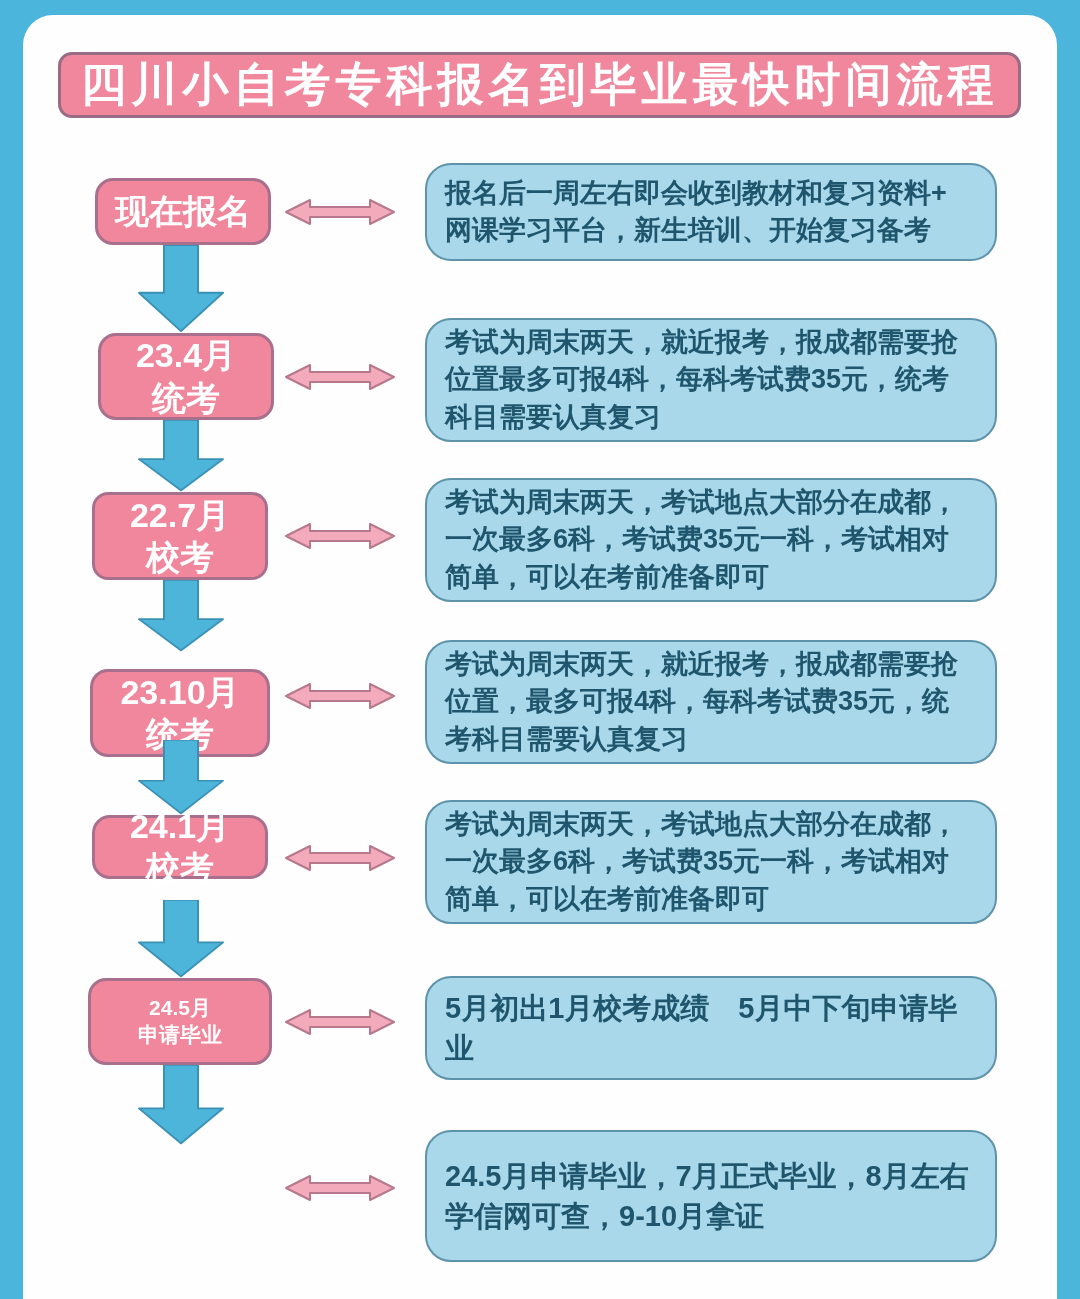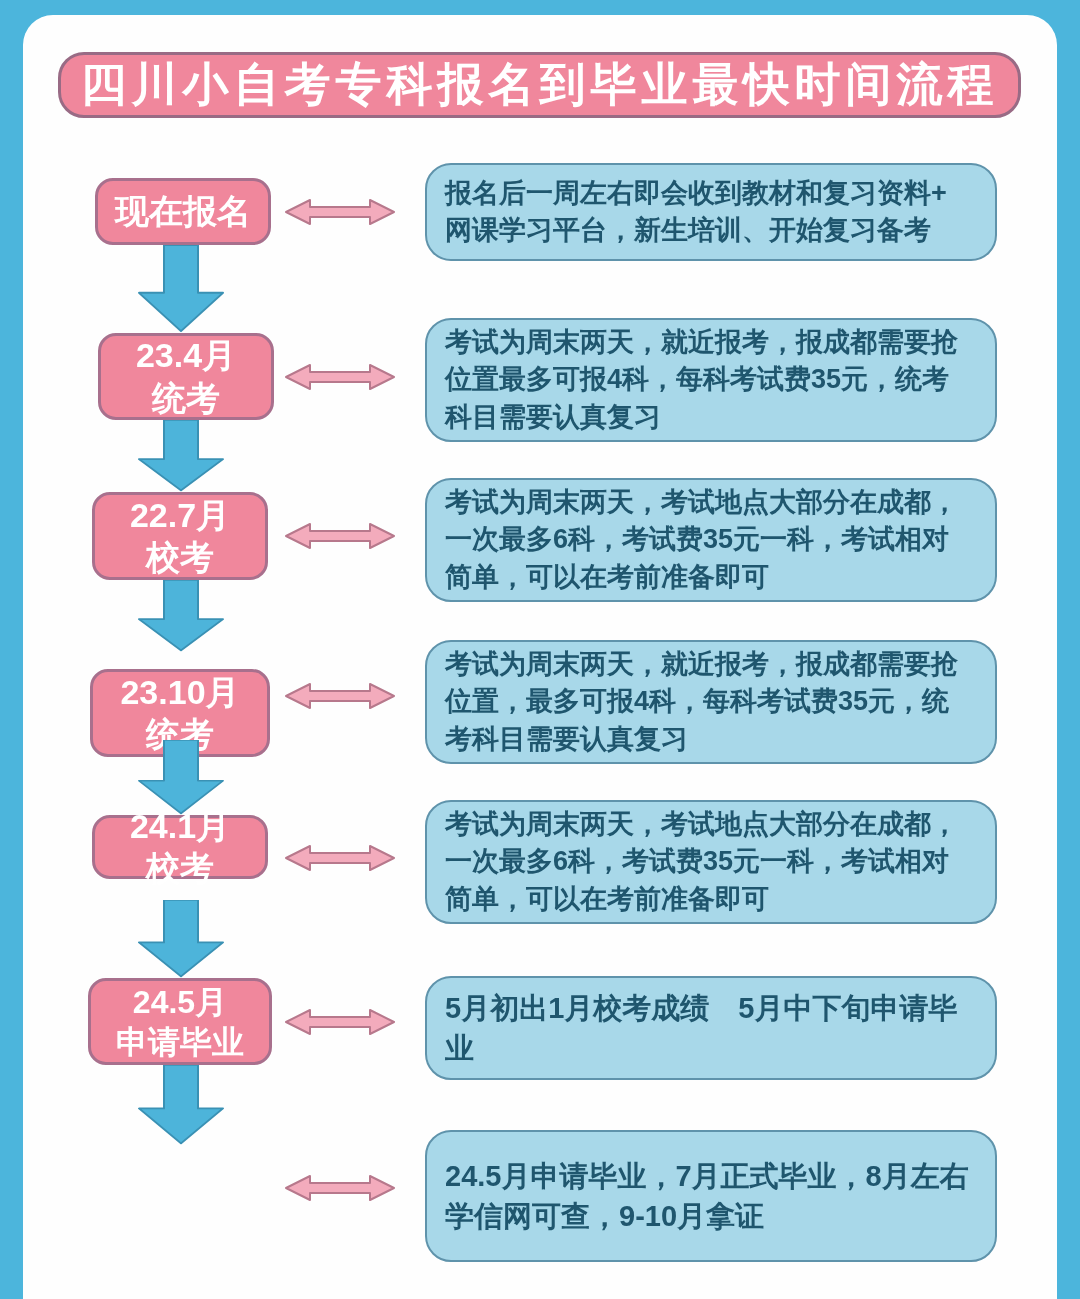--- a/index.html
+++ b/index.html
@@ -8,40 +8,40 @@
     background:#4cb5dc;
     font-family:"Liberation Sans","DejaVu Sans",sans-serif;
     position:relative;overflow:hidden;
   }
   .card{
     position:absolute;left:23px;top:15px;width:1034px;height:1284px;
     background:#fefefe;border-radius:30px 30px 0 0;
   }
   .title{
     position:absolute;left:35px;top:37px;width:963px;height:66px;
-    background:#f0879c;border:3px solid #996b85;border-radius:26px;
+    background:#f0879c;border:3px solid #996b85;border-radius:14px;
     box-sizing:border-box;
     display:flex;align-items:center;justify-content:center;
     color:#ffffff;font-weight:bold;font-size:46px;letter-spacing:5px;
     white-space:nowrap;
   }
   .node{
     position:absolute;
     background:#f0879c;border:3px solid #a8708d;border-radius:18px;
     box-sizing:border-box;
     display:flex;align-items:center;justify-content:center;
     color:#ffffff;font-weight:bold;font-size:34px;line-height:1.25;
     text-align:center;white-space:pre-line;
   }
   .n1{left:72px;top:163px;width:176px;height:67px;}
   .n2{left:75px;top:318px;width:176px;height:87px;}
-  .n3{left:69px;top:477px;width:176px;height:88px;}
+  .n3{left:69px;top:477px;width:176px;height:88px;border-radius:16px;}
   .n4{left:67px;top:654px;width:180px;height:88px;}
   .n5{left:69px;top:800px;width:176px;height:64px;}
-  .n6{left:65px;top:963px;width:184px;height:87px;font-size:32px;}
+  .n6{left:65px;top:963px;width:184px;height:87px;font-size:21px;}
   .n7{left:65px;top:1130px;width:184px;height:85px;}
   .info{
     position:absolute;left:402px;width:572px;
     background:#a8d8e9;border:2px solid #5f93ab;border-radius:26px;
     box-sizing:border-box;
     display:flex;align-items:center;
     padding:8px 18px;
     color:#1f566e;font-weight:bold;font-size:27px;line-height:1.38;
     white-space:pre-line;
   }

